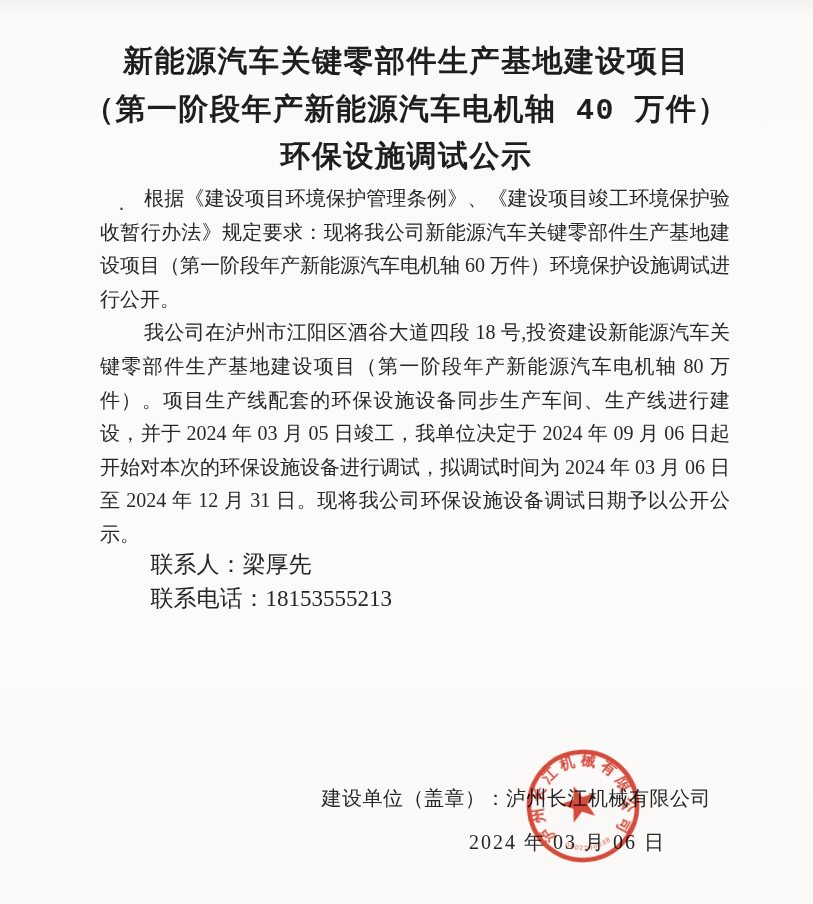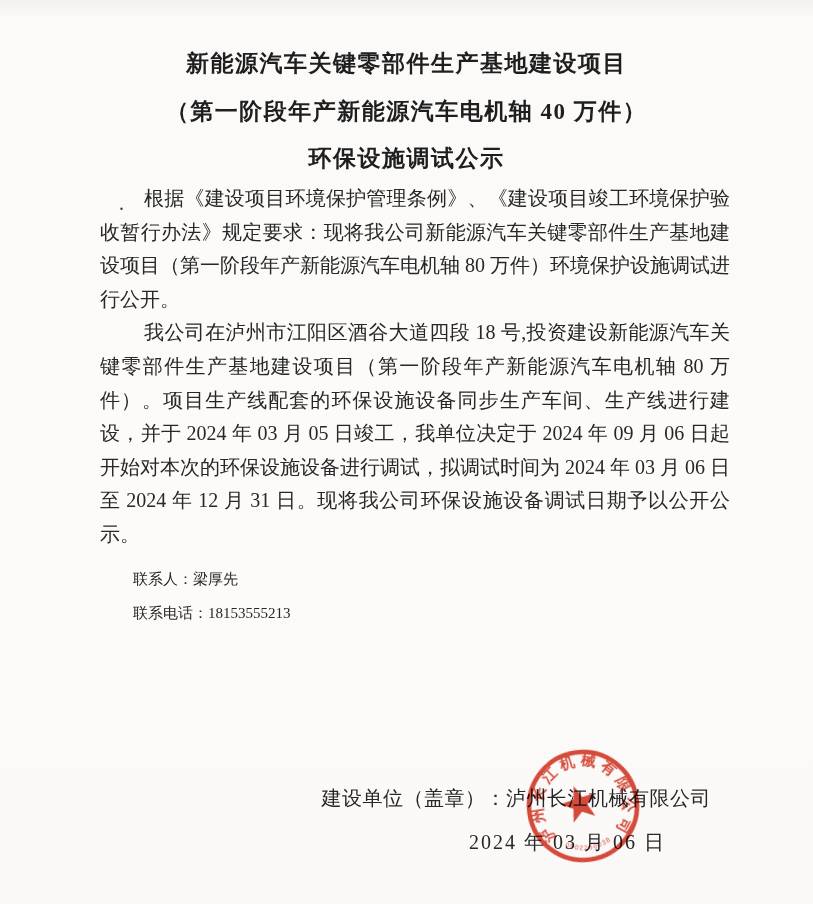--- a/index.html
+++ b/index.html
@@ -15,23 +15,23 @@
     background: linear-gradient(180deg, #f2f1ef 0px, #fbfaf9 18px, #fcfbfa 60%, #faf9f8 100%);
     overflow: hidden;
     color: #262626;
   }
   .title-block {
     position: absolute;
     top: 40px;
     left: 0;
     right: 0;
     text-align: center;
-    font-family: Liberation Serif, serif;
+    font-family: Liberation Mono, monospace;
     font-weight: 700;
-    font-size: 23px;
+    font-size: 30px;
     line-height: 47.5px;
     letter-spacing: 1.5px;
     color: #1e1e1e;
   }
   .stray-mark {
     position: absolute;
     left: 119px;
     top: 192px;
     font-family: "Liberation Serif", serif;
     font-size: 20px;
@@ -47,24 +47,24 @@
     line-height: 33.6px;
     text-align: justify;
     color: #272727;
   }
   .body-text p {
     margin: 0;
     text-indent: 2.2em;
   }
   .contact-block {
     position: absolute;
-    top: 563px;
+    top: 548px;
     left: 100px;
     font-family: "Liberation Serif", serif;
-    font-size: 15px;
+    font-size: 23px;
     line-height: 33.6px;
     color: #272727;
   }
   .contact-block div {
     padding-left: 2.2em;
   }
   .signature-block {
     position: absolute;
     top: 786px;
     right: 102px;
@@ -114,21 +114,21 @@
 
   <div class="title-block">
     <div>新能源汽车关键零部件生产基地建设项目</div>
     <div>（第一阶段年产新能源汽车电机轴 40 万件）</div>
     <div>环保设施调试公示</div>
   </div>
 
   <span class="stray-mark">.</span>
 
   <div class="body-text">
-    <p>根据《建设项目环境保护管理条例》、《建设项目竣工环境保护验收暂行办法》规定要求：现将我公司新能源汽车关键零部件生产基地建设项目（第一阶段年产新能源汽车电机轴 80 万件）环境保护设施调试进行公开。</p>
+    <p>根据《建设项目环境保护管理条例》、《建设项目竣工环境保护验收暂行办法》规定要求：现将我公司新能源汽车关键零部件生产基地建设项目（第一阶段年产新能源汽车电机轴 60 万件）环境保护设施调试进行公开。</p>
     <p>我公司在泸州市江阳区酒谷大道四段 18 号,投资建设新能源汽车关键零部件生产基地建设项目（第一阶段年产新能源汽车电机轴 80 万件）。项目生产线配套的环保设施设备同步生产车间、生产线进行建设，并于 2024 年 03 月 05 日竣工，我单位决定于 2024 年 09 月 06 日起开始对本次的环保设施设备进行调试，拟调试时间为 2024 年 03 月 06 日至 2024 年 12 月 31 日。现将我公司环保设施设备调试日期予以公开公示。</p>
   </div>
 
   <div class="contact-block">
     <div>联系人：梁厚先</div>
     <div>联系电话：18153555213</div>
   </div>
 
   <div class="signature-block">
     <div class="sig-unit">建设单位（盖章）：泸州长江机械有限公司</div>

